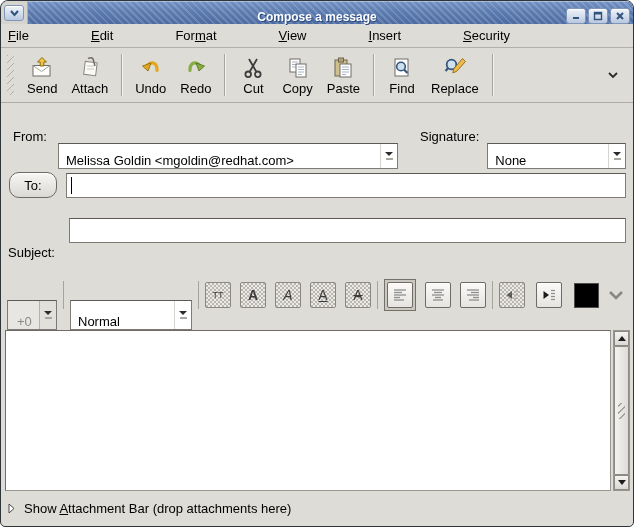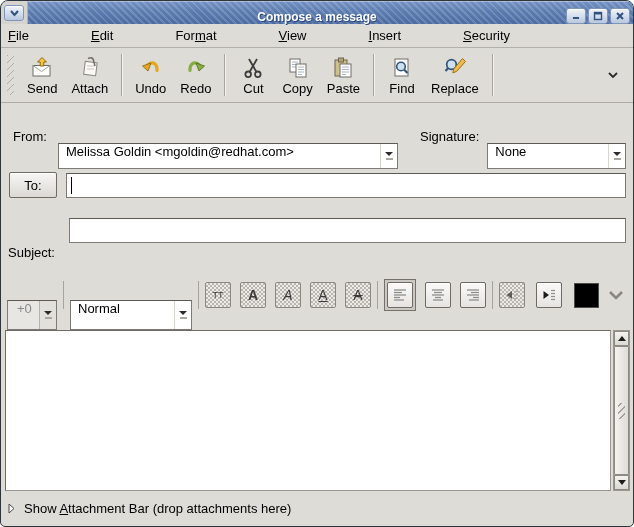--- a/index.html
+++ b/index.html
@@ -67,34 +67,34 @@
   .hdr-row { display: flex; align-items: center; padding: 0 7px; }
   .row-from { flex: 0 0 33px; }
   .row-to { flex: 0 0 32px; }
   .row-subject { flex: 0 0 33px; }
   .fld-label { white-space: nowrap; }
   .lbl-from { width: 50px; padding-left: 5px; }
   .lbl-signature { margin-left: 22px; margin-right: 8px; }
   .lbl-subject { width: 54px; margin-top: 44px; }
   .combo {
     height: 26px; border: 1px solid #7e7a75; border-top-color: #5d5a55;
-    background: #fff; display: flex; align-items: flex-start; overflow: hidden; margin-top: 40px;
+    background: #fff; display: flex; align-items: flex-end; overflow: hidden; margin-top: 40px;
   }
   .combo-text { flex: 1; padding-left: 7px; white-space: nowrap; overflow: hidden; }
   .combo-arrow {
     width: 17px; align-self: stretch; display: flex; flex-direction: column;
     align-items: center; justify-content: center; gap: 2px; border-left: 1px solid #d6d4cf;
     background: #fff;
   }
   .tri-down { width: 0; height: 0; border-left: 4px solid transparent; border-right: 4px solid transparent; border-top: 4px solid #2b2b2b; }
   .arrow-bar { width: 7px; height: 2px; background: #aaa7a2; }
   .combo-from { width: 340px; }
   .combo-signature { flex: 1; }
   .push-btn {
-    height: 26px; border: 1px solid #6e6a64; border-radius: 2px;
+    height: 26px; border: 1px solid #6e6a64; border-radius: 10px;
     background: linear-gradient(#f7f6f4, #dbd9d4);
     box-shadow: inset 0 1px 0 #fff; font: inherit; padding: 0 8px;
   }
   .btn-to { width: 48px; margin-left: 1px; }
   .input-wrap { position: relative; flex: 1; margin-left: 9px; height: 25px; }
   .text-input {
     width: 100%; height: 25px; border: 1px solid #7e7a75; border-top-color: #5d5a55;
     background: #fff; font: inherit; padding: 0 4px;
   }
   .caret { position: absolute; left: 5px; top: 4px; width: 1px; height: 17px; background: #000; }

